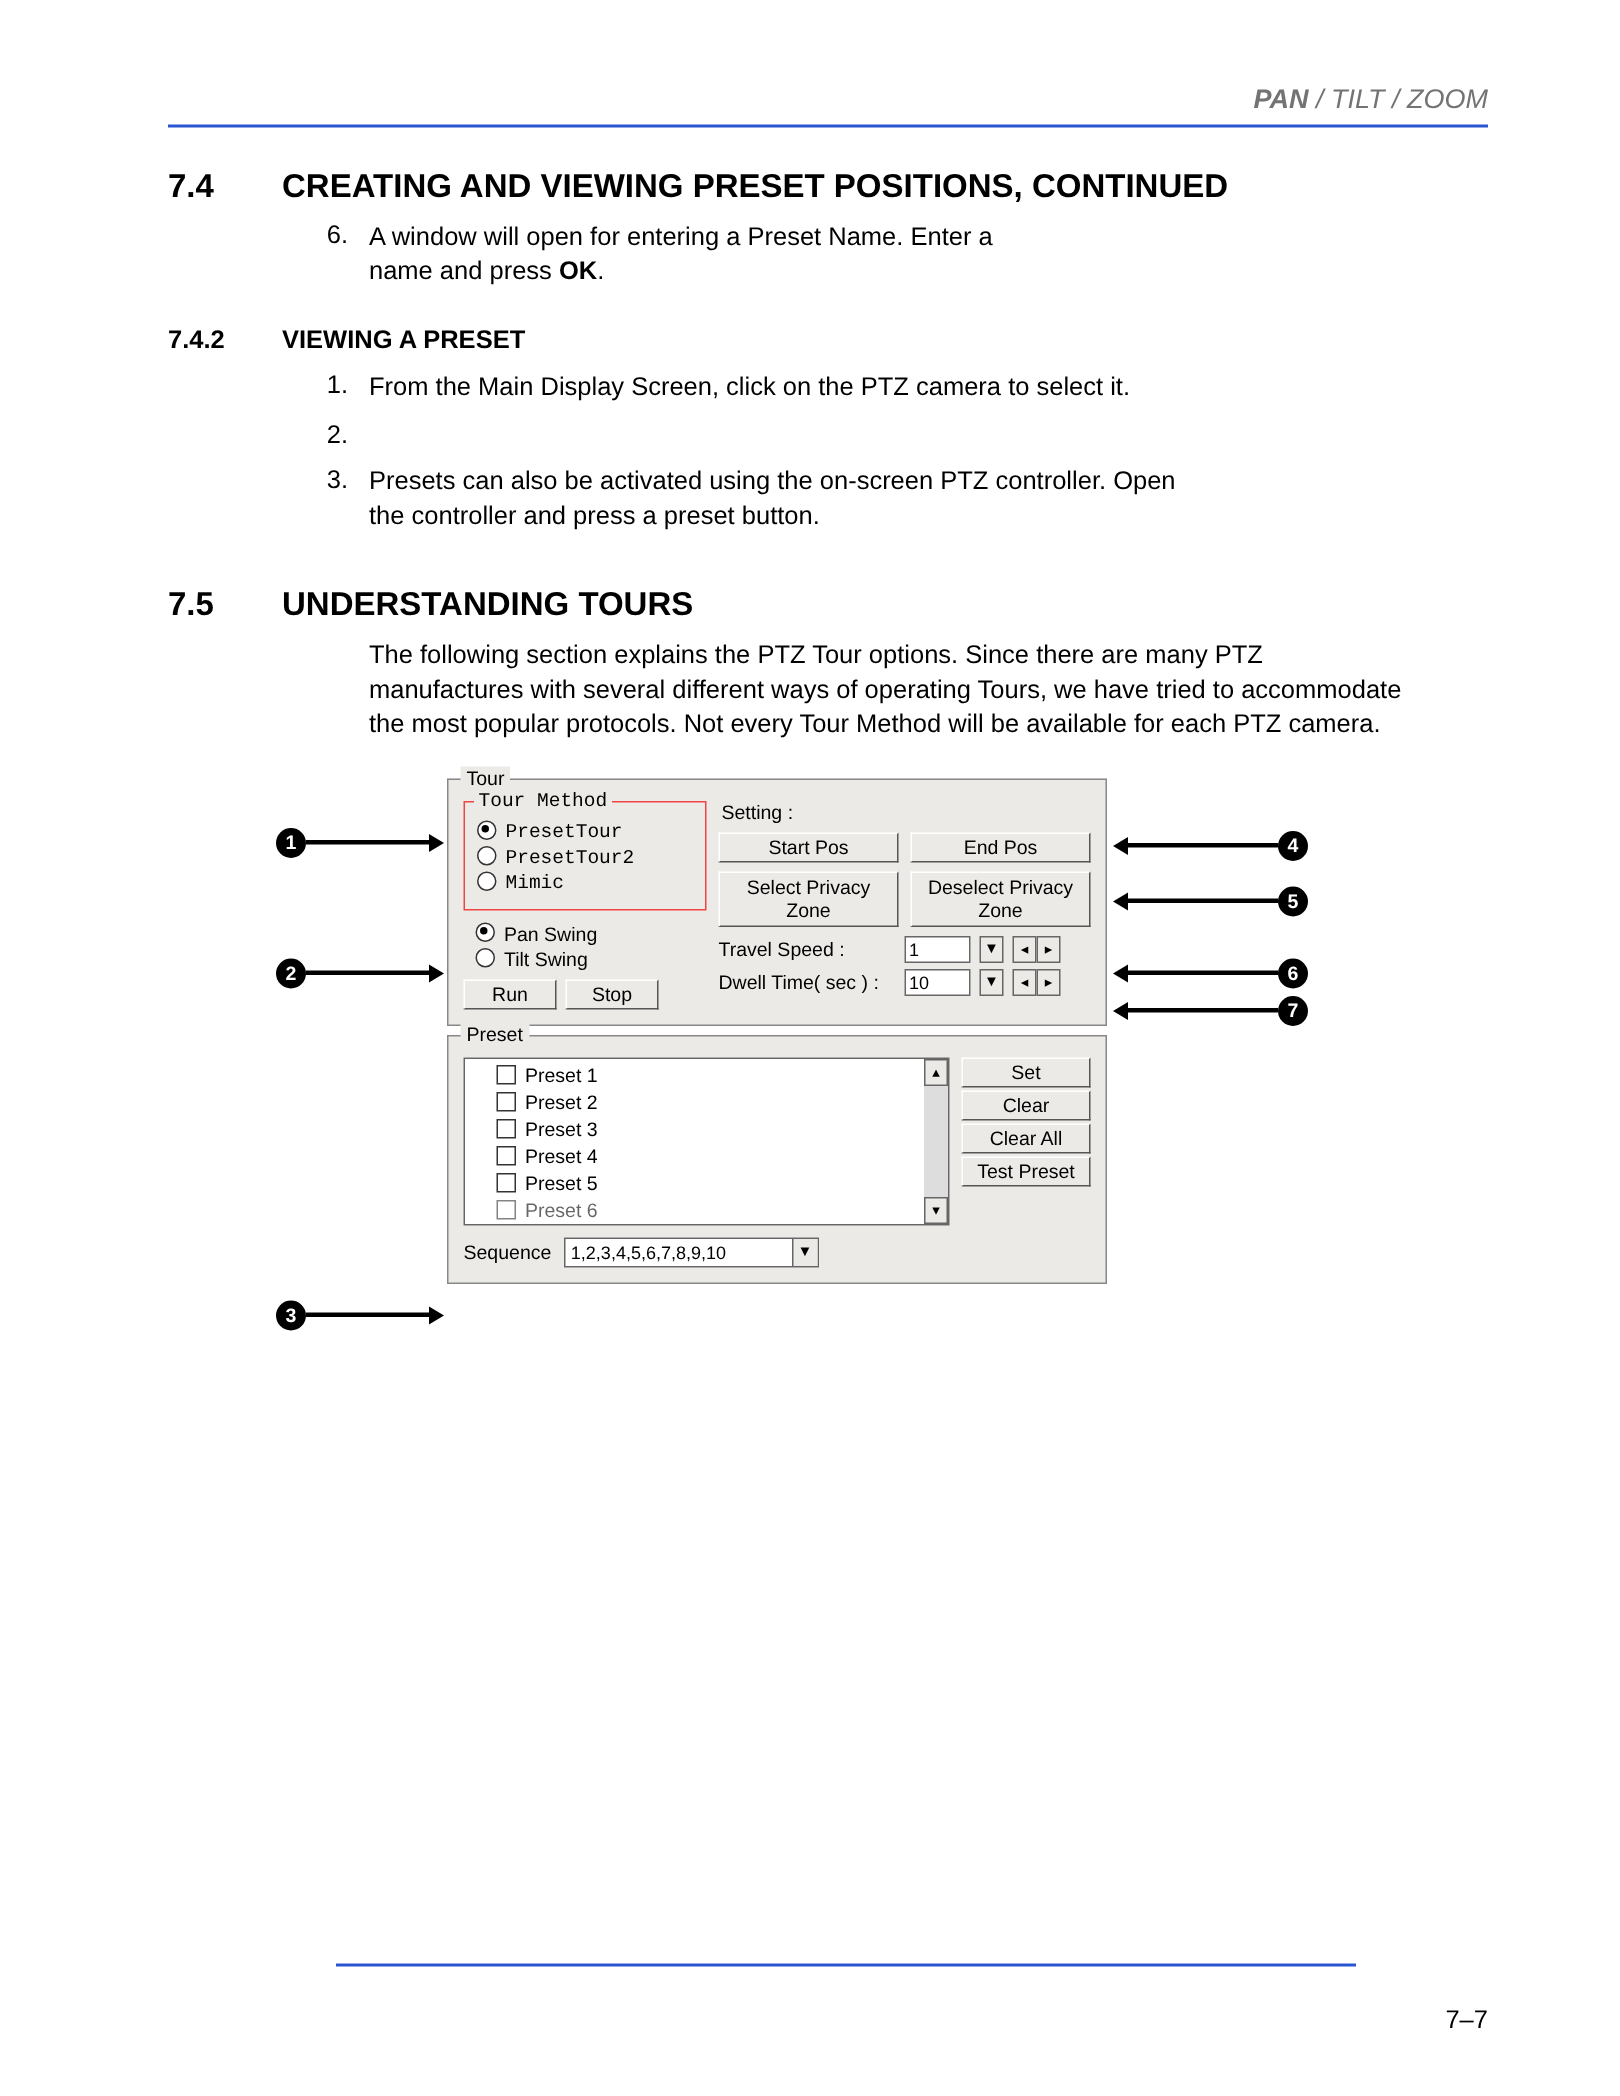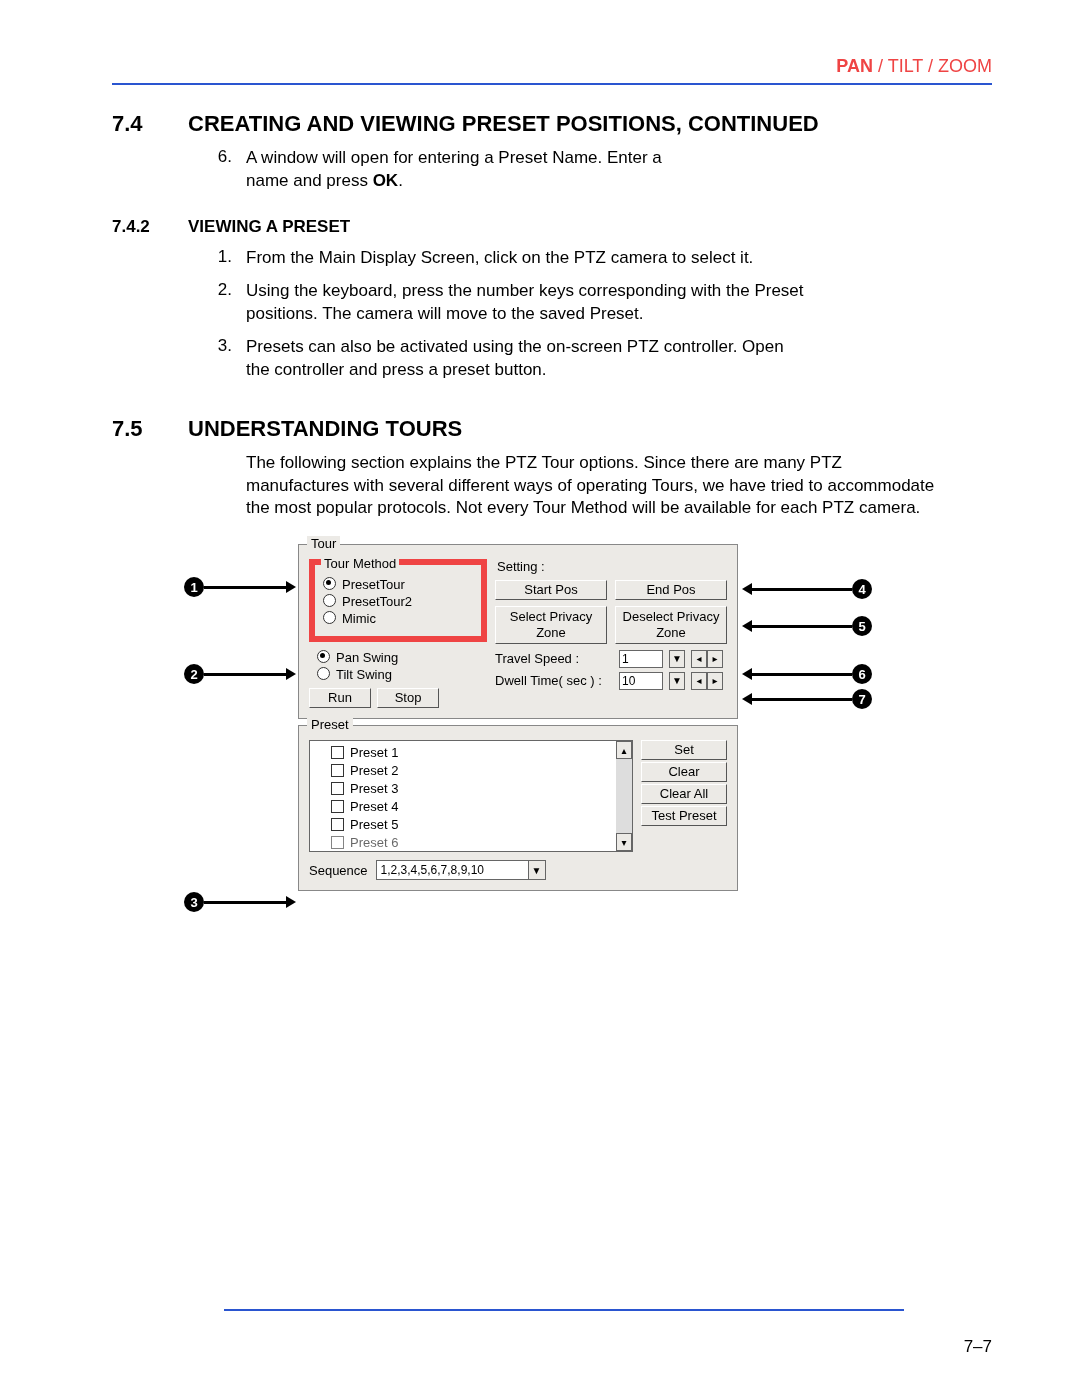--- a/index.html
+++ b/index.html
@@ -12,23 +12,24 @@
   }
   .page {
     box-sizing: border-box;
     width: 1080px;
     min-height: 1397px;
     padding: 56px 88px 40px 112px;
     position: relative;
   }
   .header-label {
     text-align: right;
+    font-style: italic;
     font-weight: bold;
     font-size: 18px;
-    color: #ef4444;
+    color: #737373;
   }
   .header-label .thin { font-weight: normal; }
   .hr {
     height: 2px;
     background: #2a55d0;
     margin: 6px 0 26px 0;
   }
   .hr.footer {
     margin: 0 0 6px 0;
   }
@@ -122,24 +123,25 @@
     background: #eceae6;
     padding: 0 4px;
     font-size: 13px;
   }
   .tour-top {
     display: flex;
     gap: 8px;
   }
   .tm-box {
     position: relative;
-    border: 6px solid #ef4444;
+    border: 1px solid #ef4444;
     padding: 10px 8px 8px 8px;
-    width: 178px;
-    box-sizing: border-box;
+    width: 162px;
+    box-sizing: border-box;
+    font-family: Liberation Mono, monospace;
   }
   .tm-box > .legend {
     position: absolute;
     top: -9px;
     left: 6px;
     background: #eceae6;
     padding: 0 3px;
     font-size: 13px;
   }
   .radio {
@@ -367,21 +369,20 @@
     <div class="sub-num">7.4.2</div>
     <div class="sub-title">VIEWING A PRESET</div>
   </div>
 
   <div class="list-row">
     <div class="list-num">1.</div>
     <div class="list-body">From the Main Display Screen, click on the PTZ camera to select it.</div>
   </div>
   <div class="list-row">
     <div class="list-num">2.</div>
-    <div class="list-body">Using the keyboard, press the number keys corresponding with the Preset positions. The camera will move to the saved Preset.</div>
   </div>
   <div class="list-row">
     <div class="list-num">3.</div>
     <div class="list-body" style="max-width:560px;">Presets can also be activated using the on-screen PTZ controller. Open the controller and press a preset button.</div>
   </div>
 
   <div class="spacer"></div>
 
   <div class="sec-row">
     <div class="sec-num">7.5</div>

